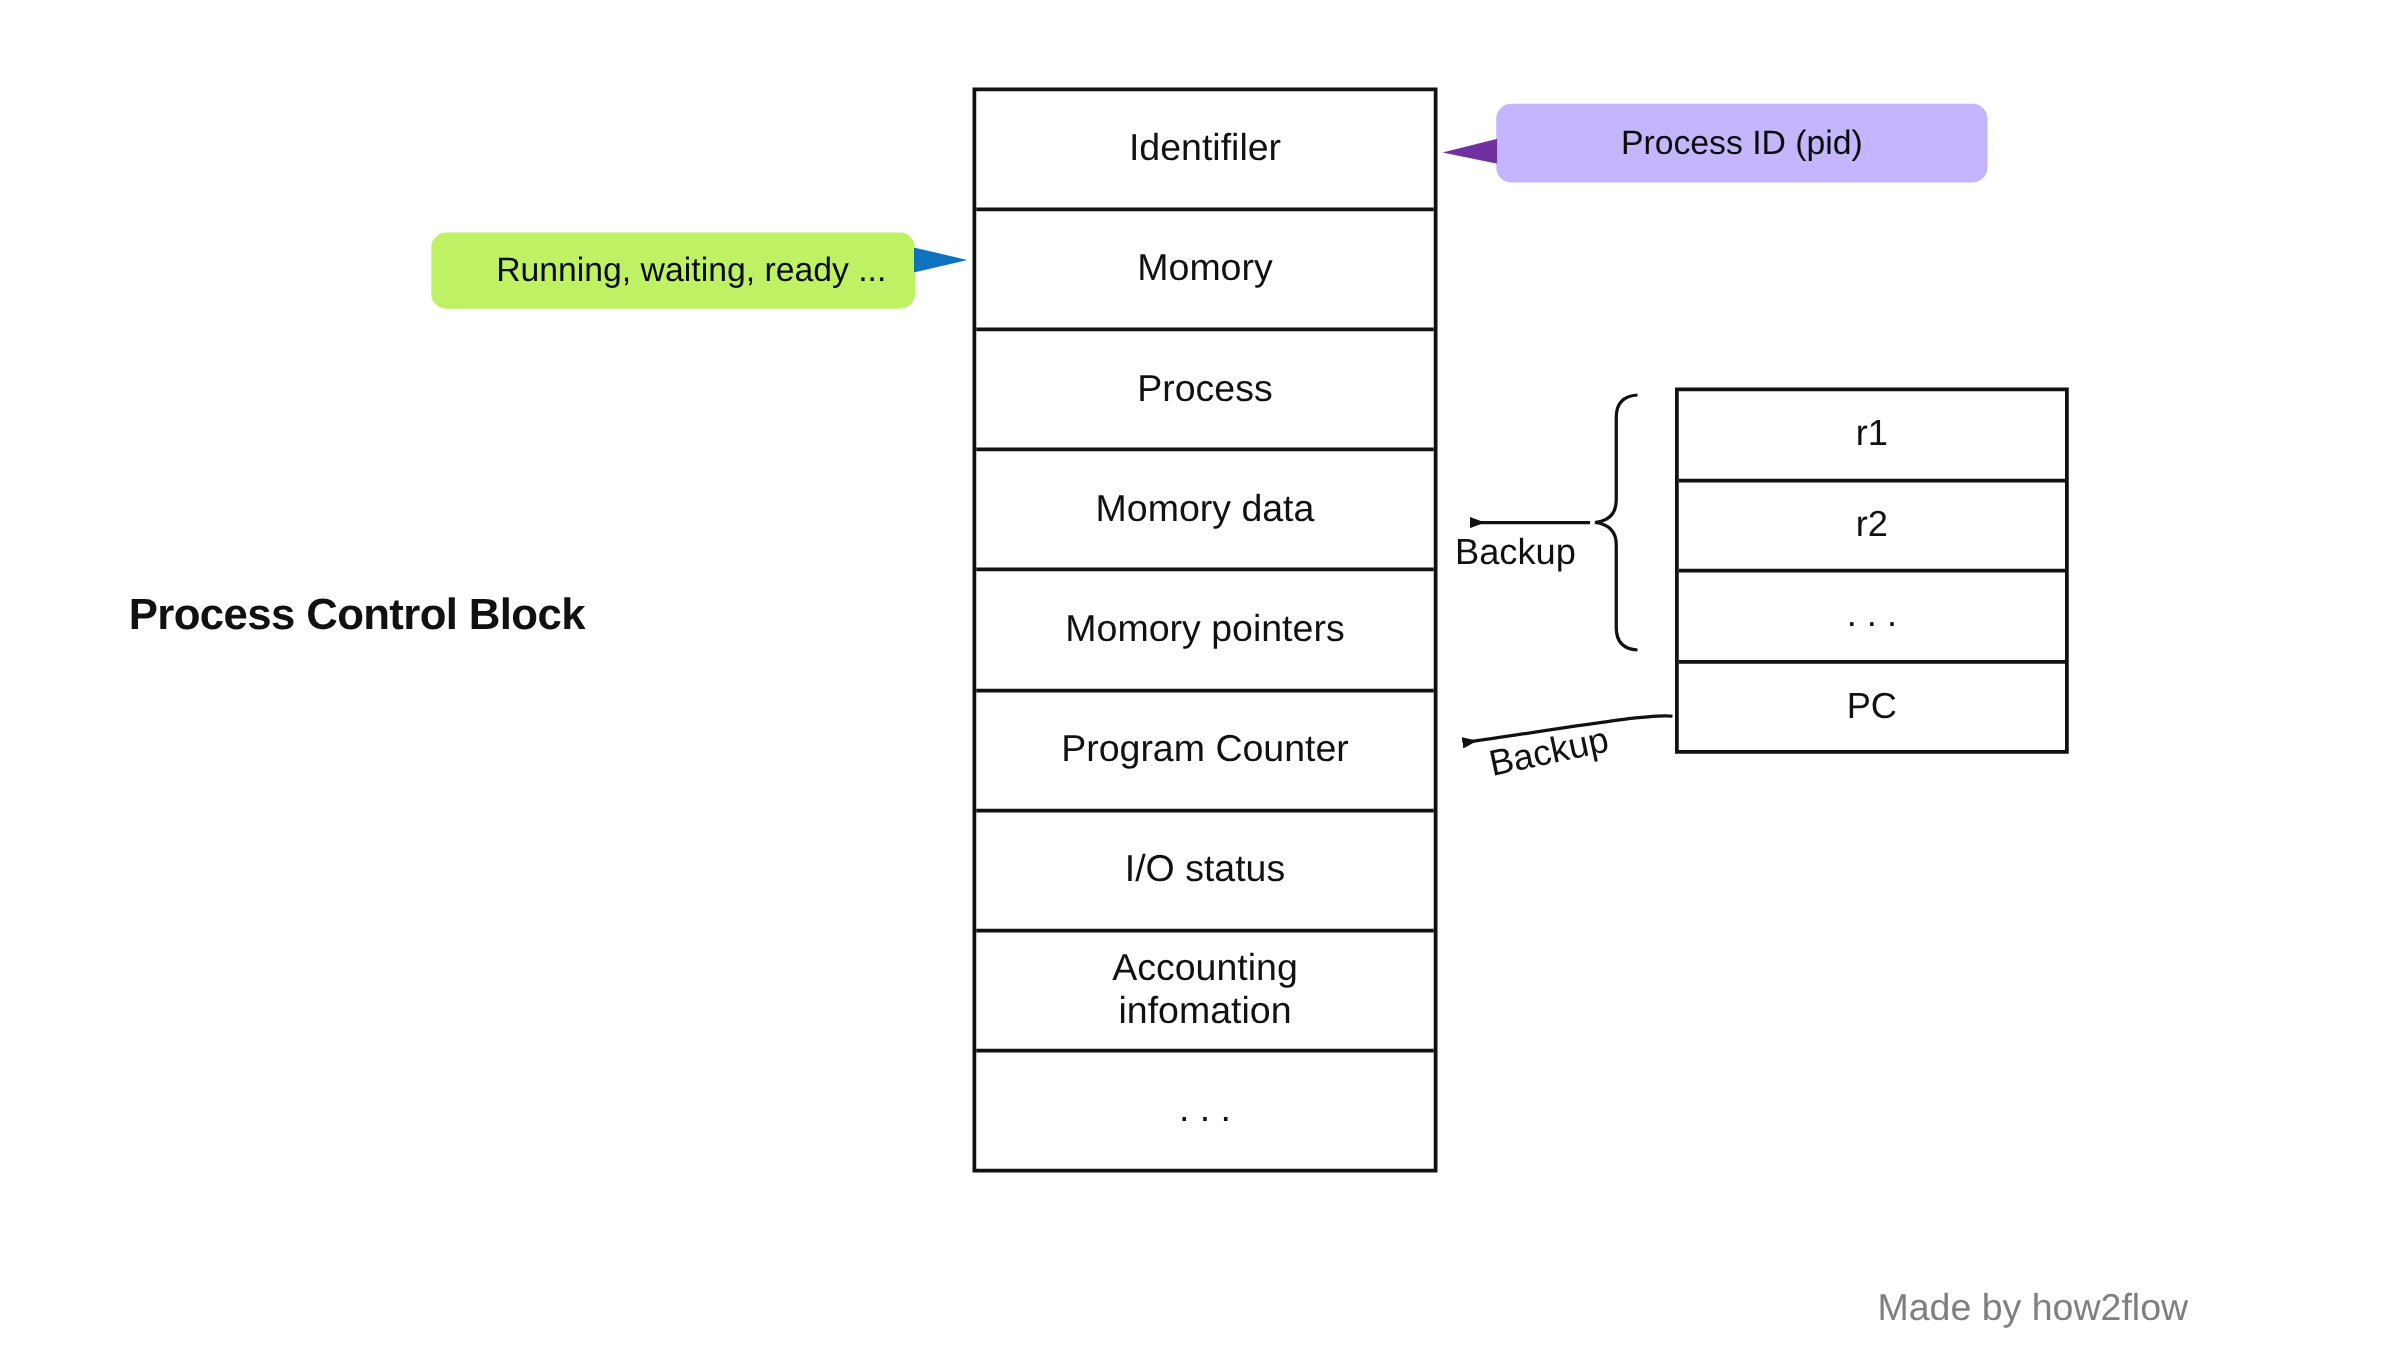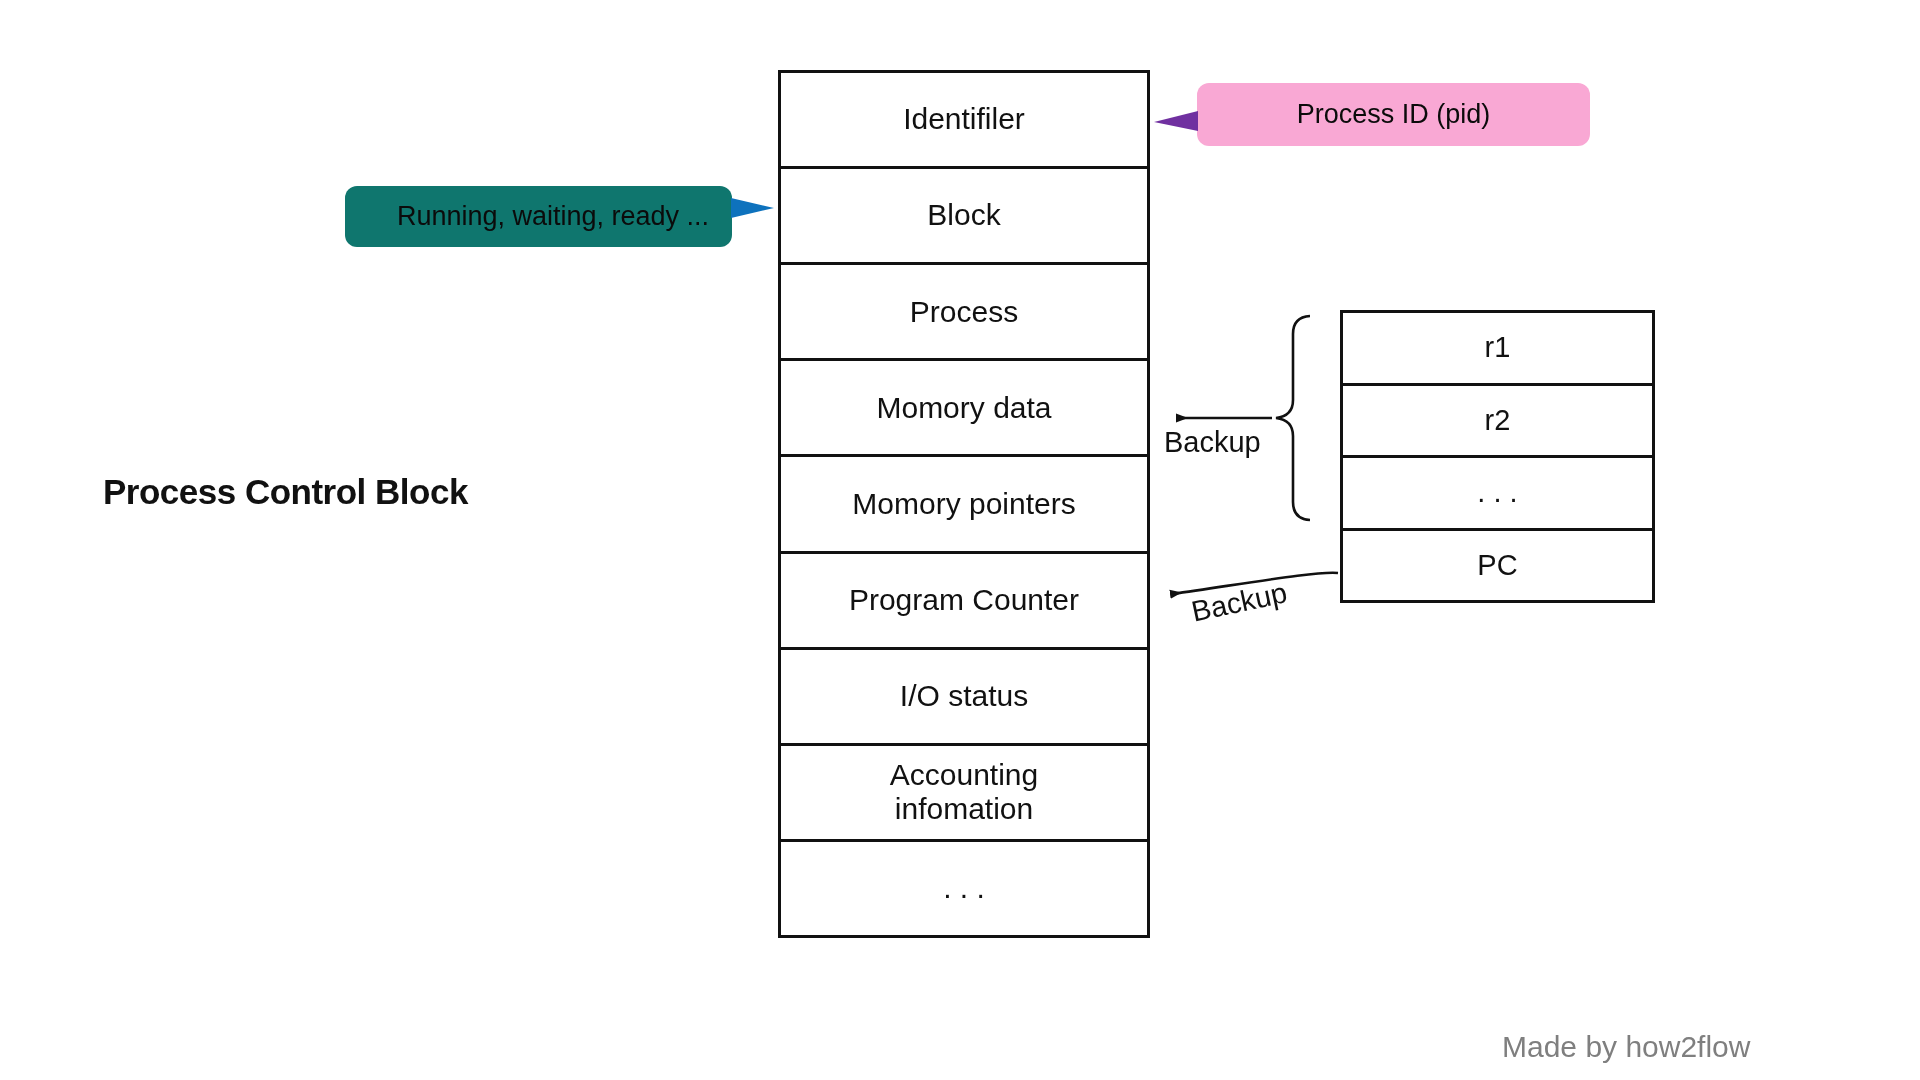--- a/index.html
+++ b/index.html
@@ -154,21 +154,21 @@
 
 <div class="canvas">
 
   <div class="diagram-title">Process Control Block</div>
 
   <div class="stack-table" id="pcb-table">
     <div class="stack-row">
         <span class="row-label">Identifiler</span>
       </div>
     <div class="stack-row">
-        <span class="row-label">Block</span>
+        <span class="row-label">Momory</span>
       </div>
     <div class="stack-row">
         <span class="row-label">Process</span>
       </div>
     <div class="stack-row">
         <span class="row-label">Momory data</span>
       </div>
     <div class="stack-row">
         <span class="row-label">Momory pointers</span>
       </div>
@@ -195,26 +195,26 @@
         <span class="row-label">r2</span>
       </div>
     <div class="stack-row">
         <span class="row-label">. . .</span>
       </div>
     <div class="stack-row">
         <span class="row-label">PC</span>
       </div>
   </div>
 
-  <div class="callout" id="process-id-callout" style="background-color: #f9a8d4;">
+  <div class="callout" id="process-id-callout" style="background-color: #c4b5fd;">
     <div class="callout-tail" style="background-color: rgb(112, 48, 160);"></div>
     <span class="callout-label">Process ID (pid)</span>
   </div>
 
-  <div class="callout" id="state-callout" style="background-color: #0f766e; padding-left: 29px;">
+  <div class="callout" id="state-callout" style="background-color: #bef264; padding-left: 29px;">
     <div class="callout-tail" style="background-color: rgb(14, 114, 189);"></div>
     <span class="callout-label">Running, waiting, ready ...</span>
   </div>
 
   <svg id="overlay-svg" viewBox="0 0 1920 1080">
     <defs>
       <marker id="arrowhead" markerWidth="12" markerHeight="10" refX="10" refY="4.5" orient="auto" markerUnits="userSpaceOnUse">
         <path d="M12,0 L0,4.5 L12,9 z" fill="#111111"></path>
       </marker>
     </defs>

